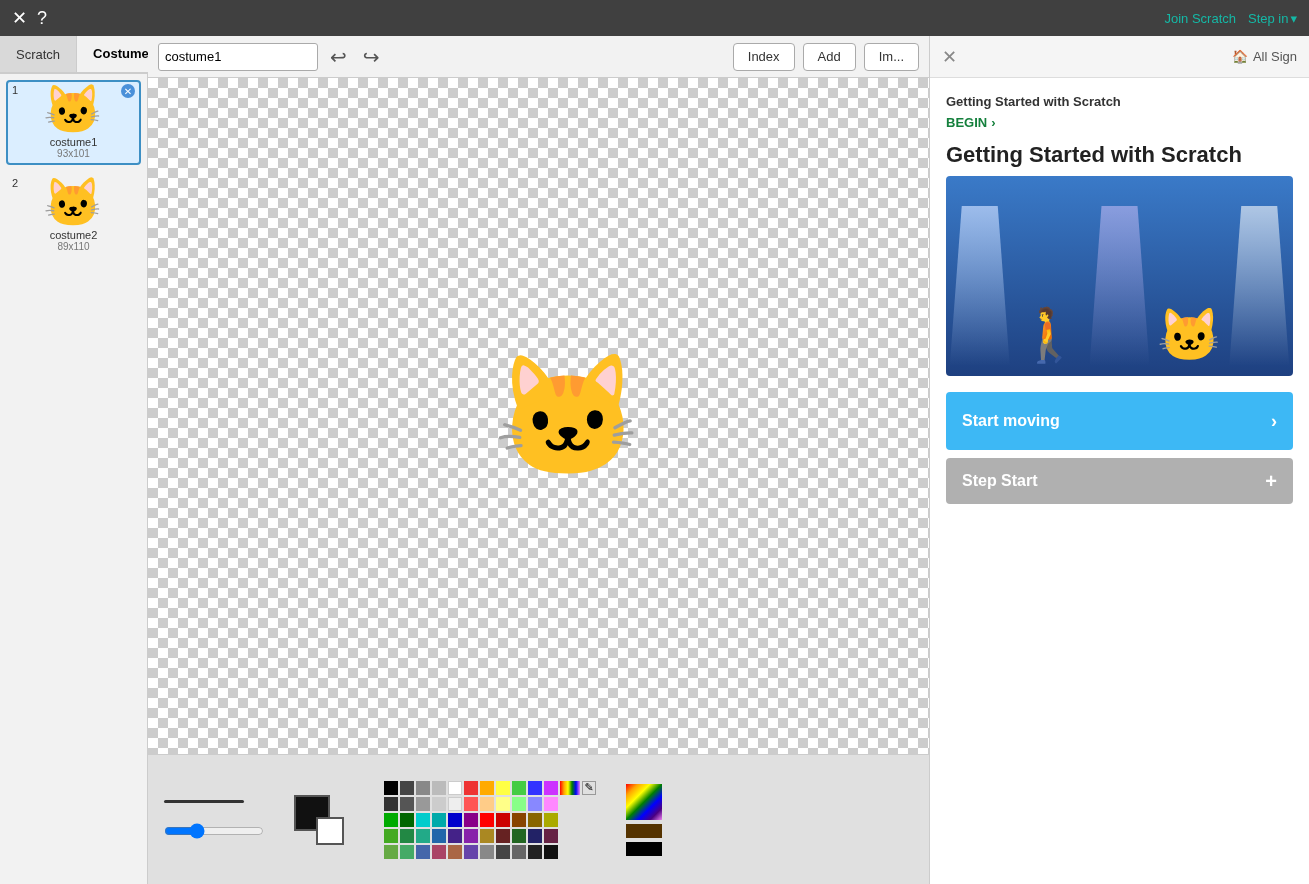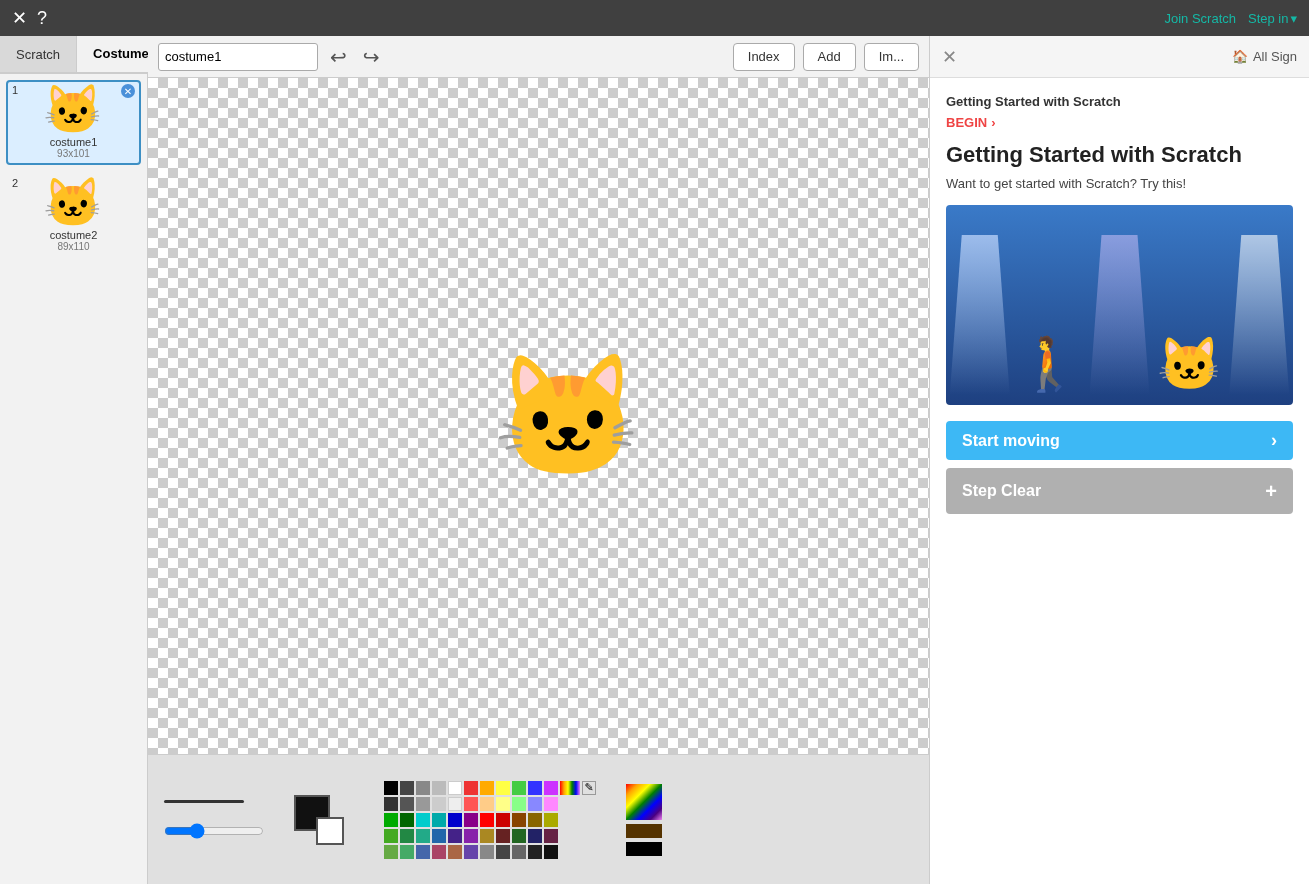--- a/index.html
+++ b/index.html
@@ -171,21 +171,21 @@
       background: none; border: none; cursor: pointer; font-size: 18px; color: #888;
     }
     #all-tips-link {
       display: flex; align-items: center; gap: 4px;
       color: #555; font-size: 13px; cursor: pointer;
     }
 
     #tips-content { flex: 1; overflow-y: auto; padding: 16px; }
     #tips-title-main { font-size: 13px; font-weight: bold; color: #333; margin-bottom: 6px; }
     #begin-link {
-      color: #ef4444; font-size: 13px; font-weight: bold; cursor: pointer;
+      color: #15803d; font-size: 13px; font-weight: bold; cursor: pointer;
       display: flex; align-items: center; gap: 4px; margin-bottom: 12px;
     }
     #tips-heading { font-size: 22px; font-weight: bold; color: #222; margin-bottom: 8px; }
     #tips-desc { font-size: 13px; color: #444; margin-bottom: 14px; }
 
     #tips-image {
       width: 100%; height: 200px;
       background: linear-gradient(135deg, #2a5fa0 0%, #1a3f6f 100%);
       border-radius: 4px; overflow: hidden;
       margin-bottom: 16px;
@@ -204,21 +204,21 @@
       width: 60px; height: 160px;
       background: linear-gradient(180deg, rgba(255,255,255,0.6) 0%, rgba(255,255,255,0) 100%);
       clip-path: polygon(20% 0%, 80% 0%, 100% 100%, 0% 100%);
     }
     .stage-light.l1 { background: linear-gradient(180deg, rgba(200,220,255,0.7) 0%, rgba(200,220,255,0) 100%); }
     .stage-light.l2 { background: linear-gradient(180deg, rgba(220,200,255,0.5) 0%, rgba(220,200,255,0) 100%); }
 
     .figure { font-size: 52px; z-index: 2; }
 
     .tips-action-btn {
-      width: 100%; height: 39px;
+      width: 100%; height: 58px;
       background: #3db8f5; border: none; border-radius: 4px;
       color: #fff; font-size: 16px; font-weight: bold;
       cursor: pointer; display: flex; align-items: center; justify-content: space-between;
       padding: 0 16px; margin-bottom: 8px;
     }
     .tips-action-btn .btn-arrow { font-size: 18px; }
 
     .tips-step-btn {
       width: 100%; height: 46px;
       background: #b0b0b0; border: none; border-radius: 4px;
@@ -411,38 +411,37 @@
 
     <div id="tips-content">
       <div id="tips-title-main">Getting Started with Scratch</div>
 
       <div id="begin-link">
         <span>BEGIN</span>
         <span>›</span>
       </div>
 
       <div id="tips-heading">Getting Started with Scratch</div>
-      <div id="tips-desc">Want to get started with Scratch? Try this!</div>
 
       <div id="tips-image">
         <div id="tips-image-content">
 
           <div class="stage-light l1"></div>
           <div class="figure">🚶</div>
           <div class="stage-light l2"></div>
           <div class="figure">🐱</div>
           <div class="stage-light"></div>
         </div>
       </div>
 
       <button class="tips-action-btn">
         <span>Start moving</span>
         <span class="btn-arrow">›</span>
       </button>
 
       <button class="tips-step-btn">
-        <span>Step Clear</span>
+        <span>Step Start</span>
         <span class="btn-plus">+</span>
       </button>
     </div>
   </div>
 
 </div>
 
 </body></html>

